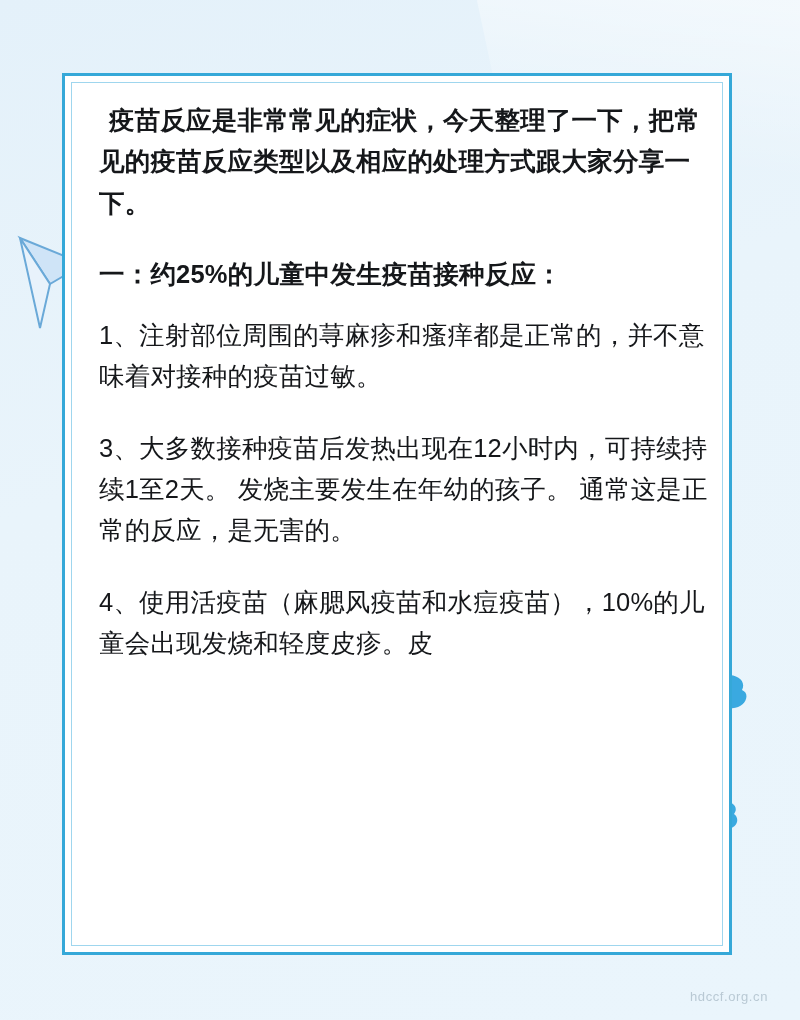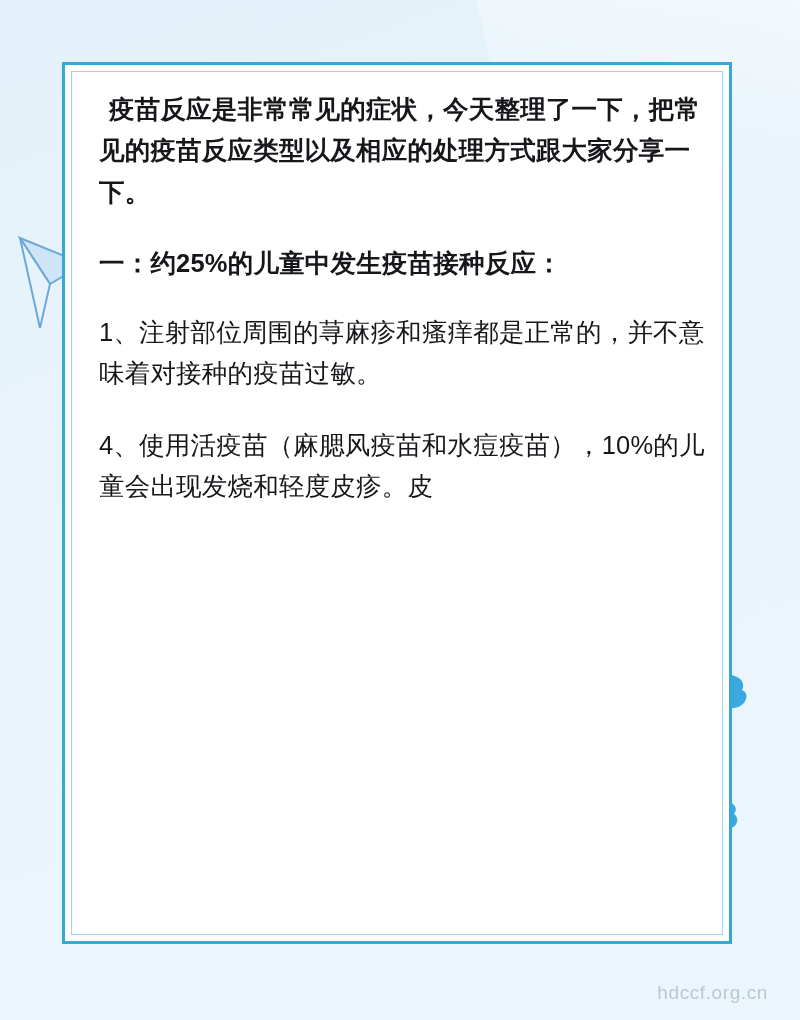--- a/index.html
+++ b/index.html
@@ -30,21 +30,21 @@
     width: 360px;
     height: 260px;
     background: linear-gradient(200deg, rgba(255,255,255,0.75), rgba(255,255,255,0) 70%);
     transform: rotate(-12deg);
   }
 
   
   .card {
     position: absolute;
     left: 62px;
-    top: 62px;
+    top: 73px;
     width: 670px;
     height: 882px;
     background: #ffffff;
     border: 3px solid #35a8d8;
     box-sizing: border-box;
     overflow: hidden;
     padding-left: 12px;
   }
   .card-inner {
     position: absolute;
@@ -68,21 +68,21 @@
 
   p {
     margin: 0 0 30px 0;
   }
   .lead {
     font-weight: bold;
     text-indent: 10px;
   }
   .heading {
     font-weight: bold;
-    margin-bottom: 28px;
+    margin-bottom: 20px;
   }
   .clipped {
     margin-bottom: 0;
   }
 
   
   .plane {
     position: absolute;
     left: 10px;
     top: 228px;
@@ -97,21 +97,21 @@
     color: #3aa9e0;
   }
   .blob-1 { right: 52px; top: 672px; }
   .blob-2 { right: 60px; top: 798px; }
   .blob svg { display: block; }
 
   .watermark {
     position: absolute;
     right: 32px;
     bottom: 16px;
-    font-size: 19px;
+    font-size: 13px;
     color: #b9c9d4;
     letter-spacing: 0.6px;
   }
 </style>
 </head>
 <body>
 
 <div class="bg-wash"></div>
 <div class="bg-streak"></div>
 
@@ -132,17 +132,18 @@
     <path d="M6,4 C20,0 30,8 24,16 C32,22 24,34 14,30 C16,40 4,46 1,38 C-1,32 8,28 9,22 C2,18 0,8 6,4 Z" fill="#3aa9e0"></path>
   </svg>
 </div>
 
 <div class="card">
   <div class="card-inner"></div>
   <div class="content">
     <p class="lead">疫苗反应是非常常见的症状，今天整理了一下，把常见的疫苗反应类型以及相应的处理方式跟大家分享一下。</p>
     <p class="heading">一：约25%的儿童中发生疫苗接种反应：</p>
     <p>1、注射部位周围的荨麻疹和瘙痒都是正常的，并不意味着对接种的疫苗过敏。</p>
+    <p>3、大多数接种疫苗后发热出现在12小时内，可持续持续1至2天。 发烧主要发生在年幼的孩子。 通常这是正常的反应，是无害的。</p>
     <p class="clipped">4、使用活疫苗（麻腮风疫苗和水痘疫苗），10%的儿童会出现发烧和轻度皮疹。皮</p>
   </div>
 </div>
 
 <div class="watermark">hdccf.org.cn</div>
 
 </body></html>

